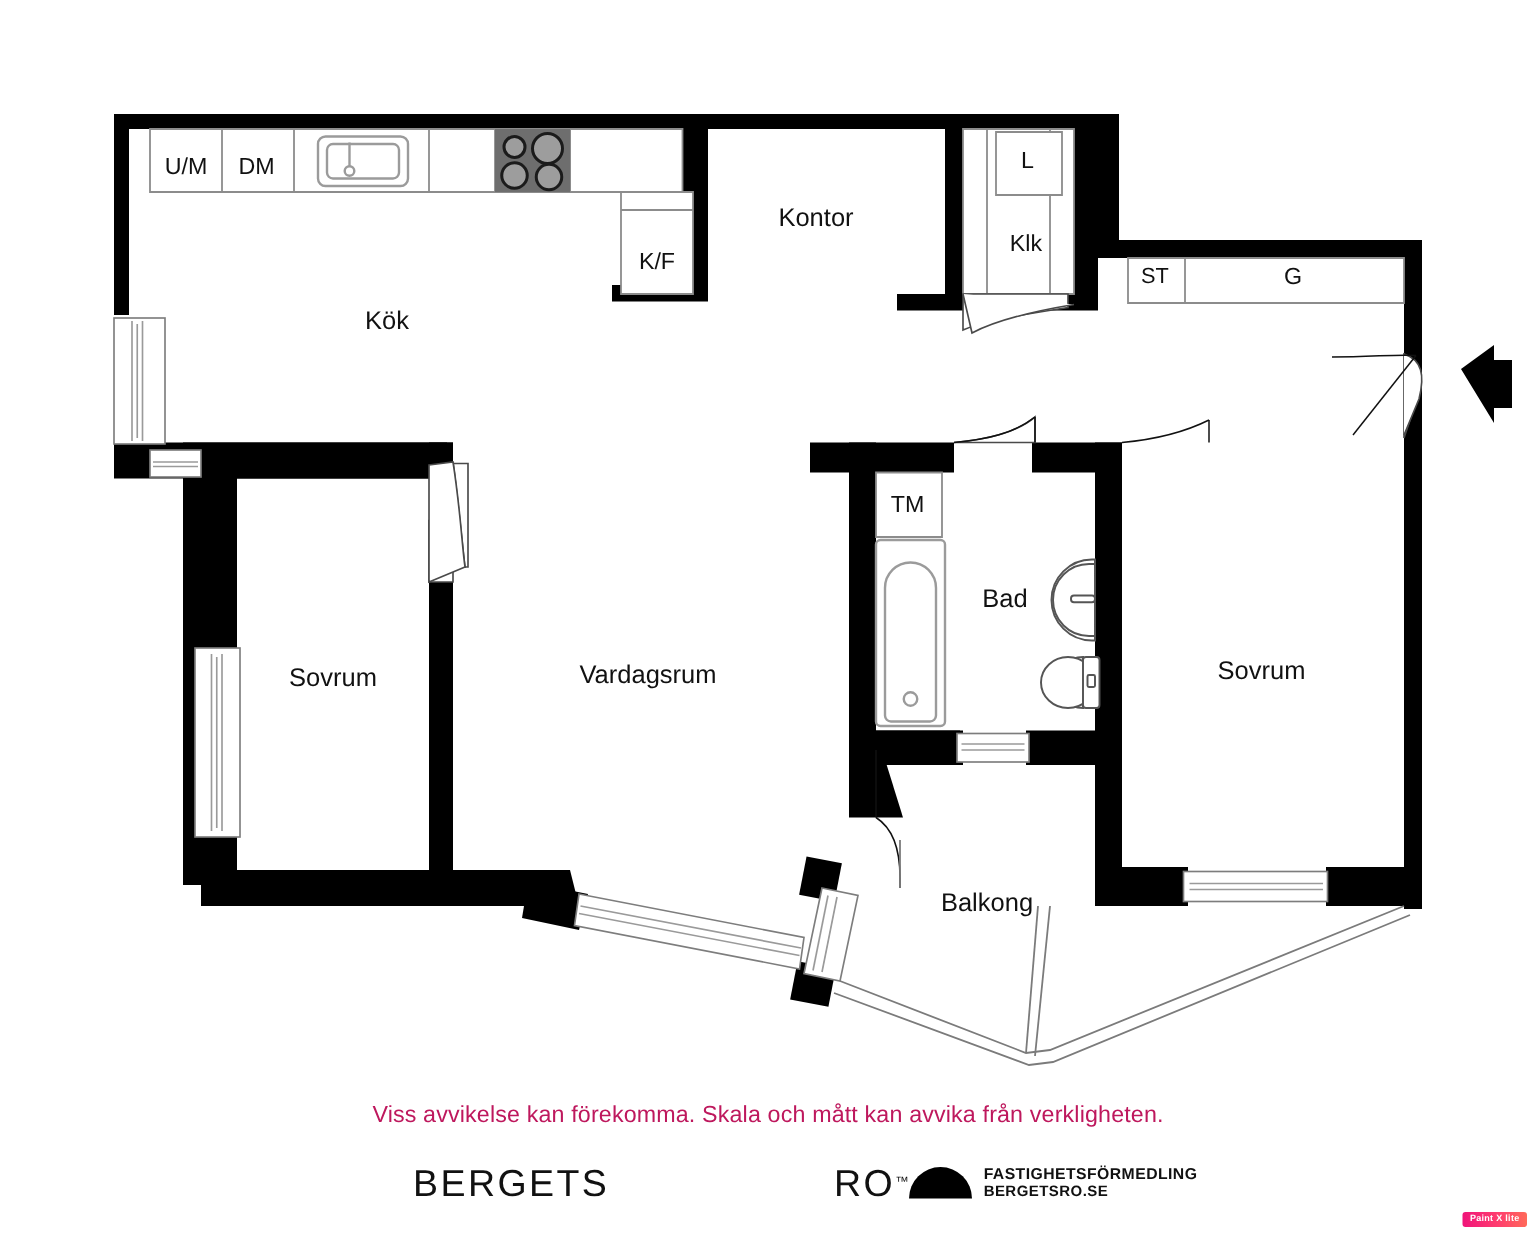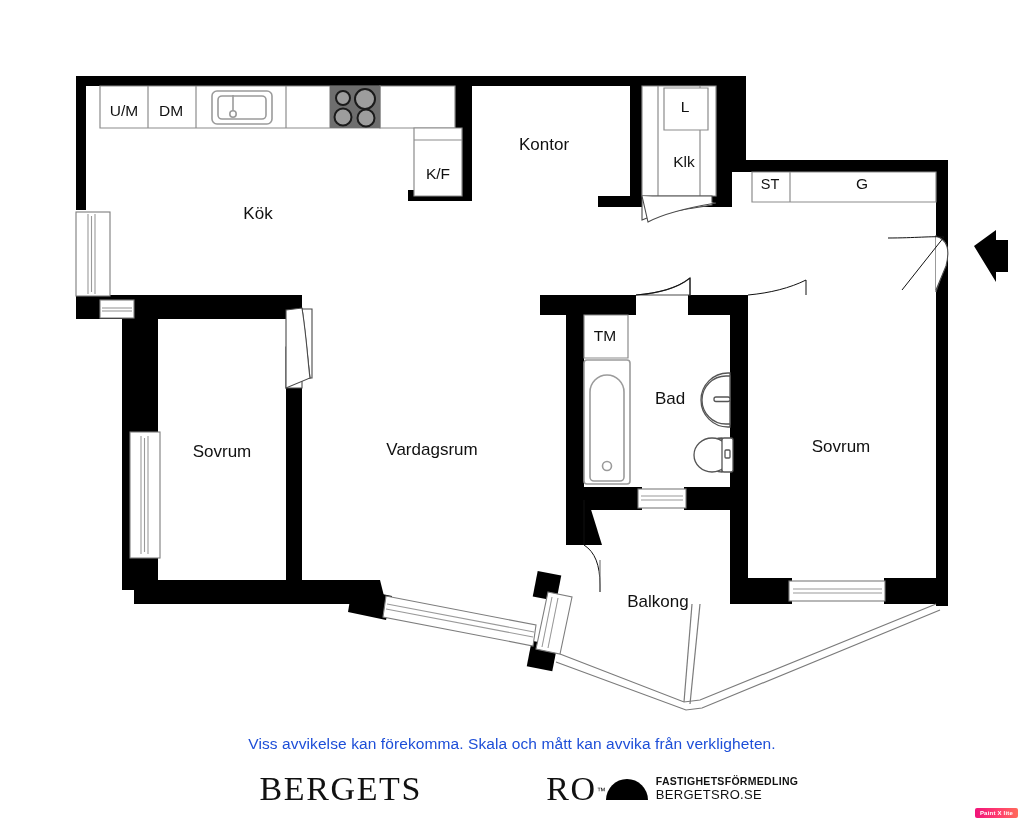--- a/index.html
+++ b/index.html
@@ -50,38 +50,37 @@
   
   #footer {
     position: absolute;
     left: 0;
     top: 735px;
     width: 1024px;
     text-align: center;
   }
   #disclaimer {
     font-size: 15.5px;
-    color: #1d4ed8;
+    color: #be185d;
     letter-spacing: 0.1px;
     white-space: nowrap;
   }
   #brandrow {
     margin-top: 16px;
     display: flex;
     align-items: center;
     justify-content: center;
     gap: 0;
     height: 40px;
   }
   .brand-word {
-    font-size: 34px;
+    font-size: 25px;
     letter-spacing: 1.6px;
     color: #111111;
     font-weight: 400;
-    font-family: Liberation Serif, serif;
   }
   #brand-bergets { width: 230px; text-align: center; }
   #brand-ro-wrap {
     width: 150px;
     text-align: right;
     position: relative;
     display: inline-block;
   }
   #brand-ro-tm {
     font-size: 9px;
@@ -105,24 +104,24 @@
     text-align: left;
     line-height: 1.22;
   }
   .logo-l1 {
     font-size: 10.5px;
     letter-spacing: 0.3px;
     color: #111111;
     font-weight: 700;
   }
   .logo-l2 {
-    font-size: 13px;
+    font-size: 10px;
     letter-spacing: 0.3px;
     color: #111111;
-    font-weight: 400;
+    font-weight: 700;
   }
   
   #watermark {
     position: absolute;
     right: 6px;
     bottom: 5px;
     padding: 2px 5px;
     border-radius: 2px;
     background: linear-gradient(90deg, #f0147a 0%, #ff3d6e 55%, #ff6a5a 100%);
     color: #ffffff;

